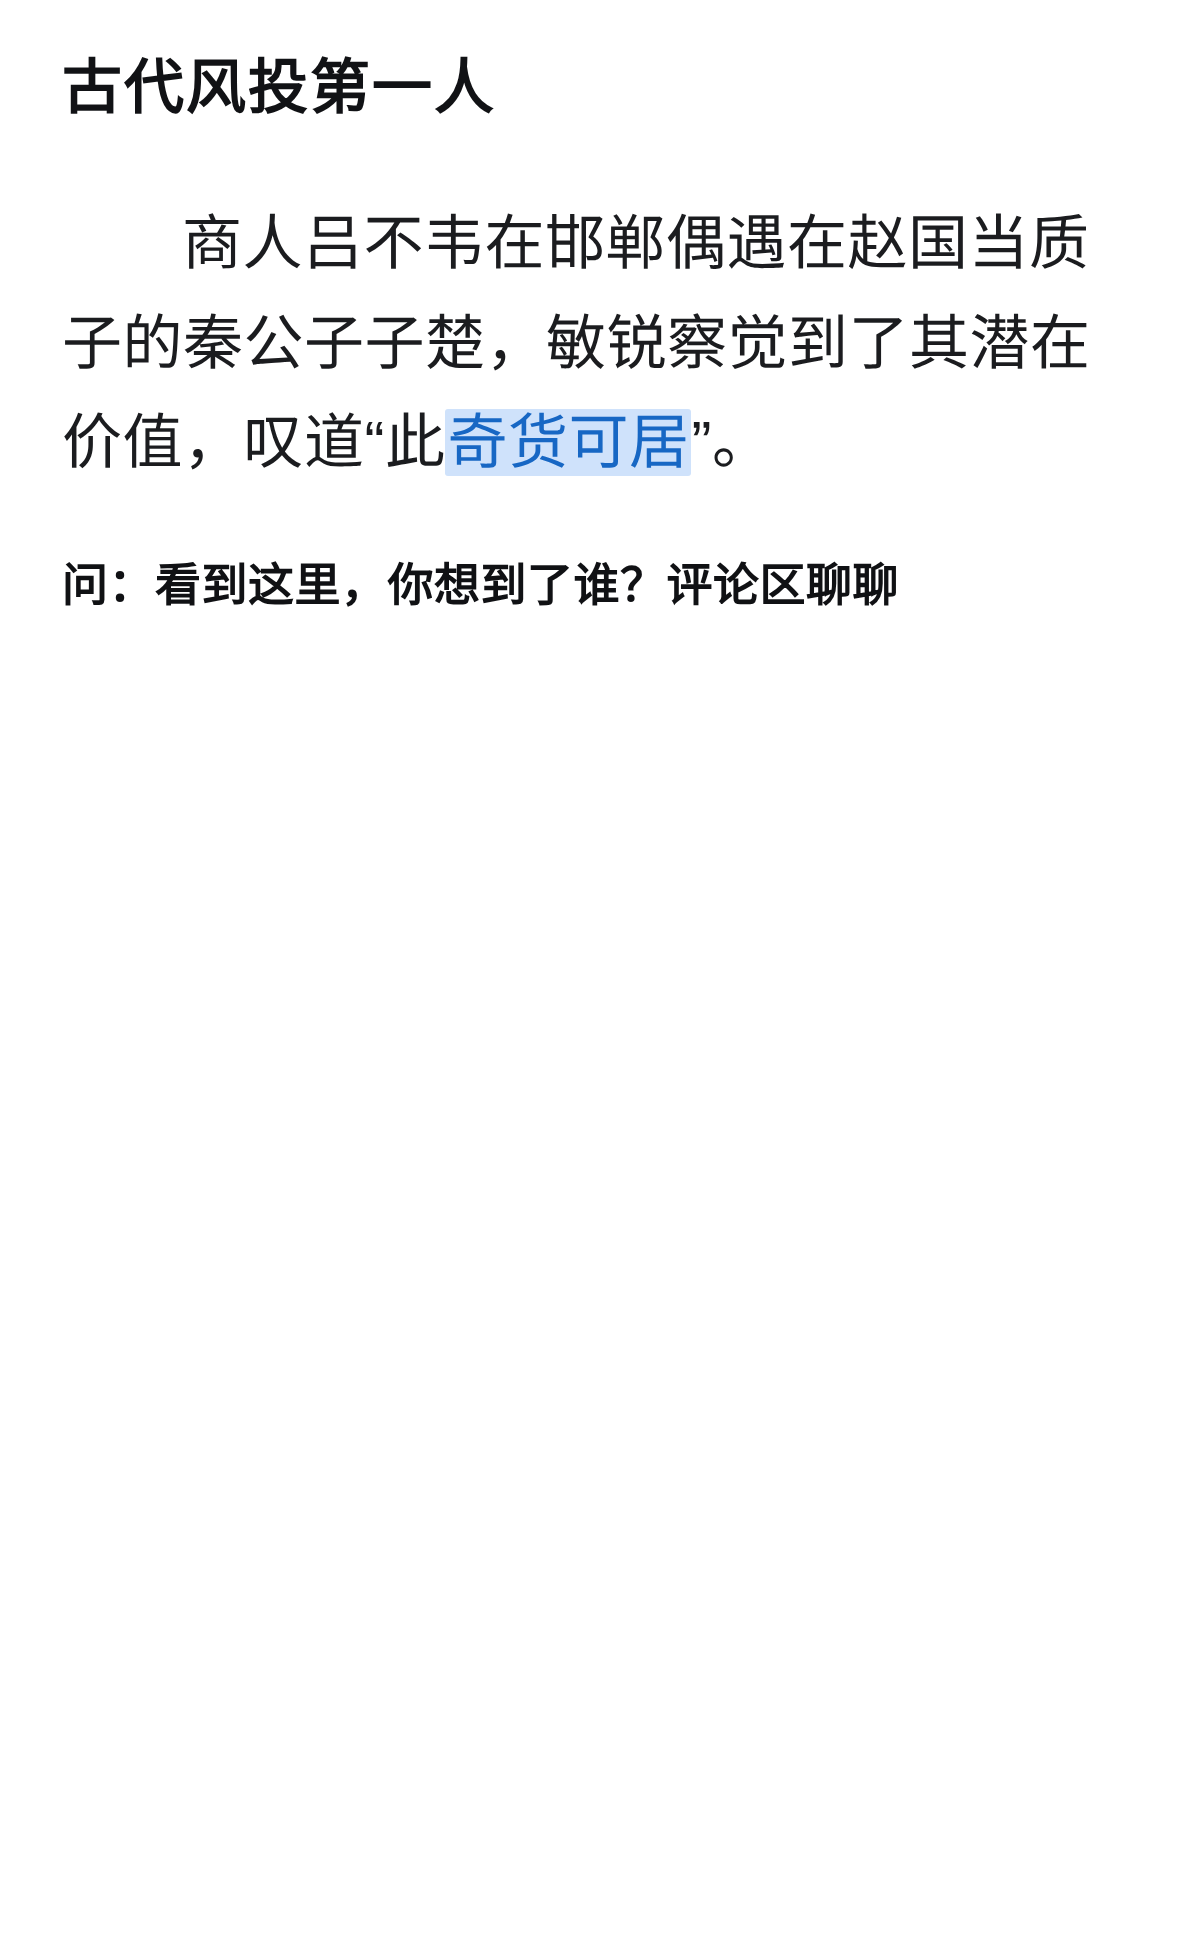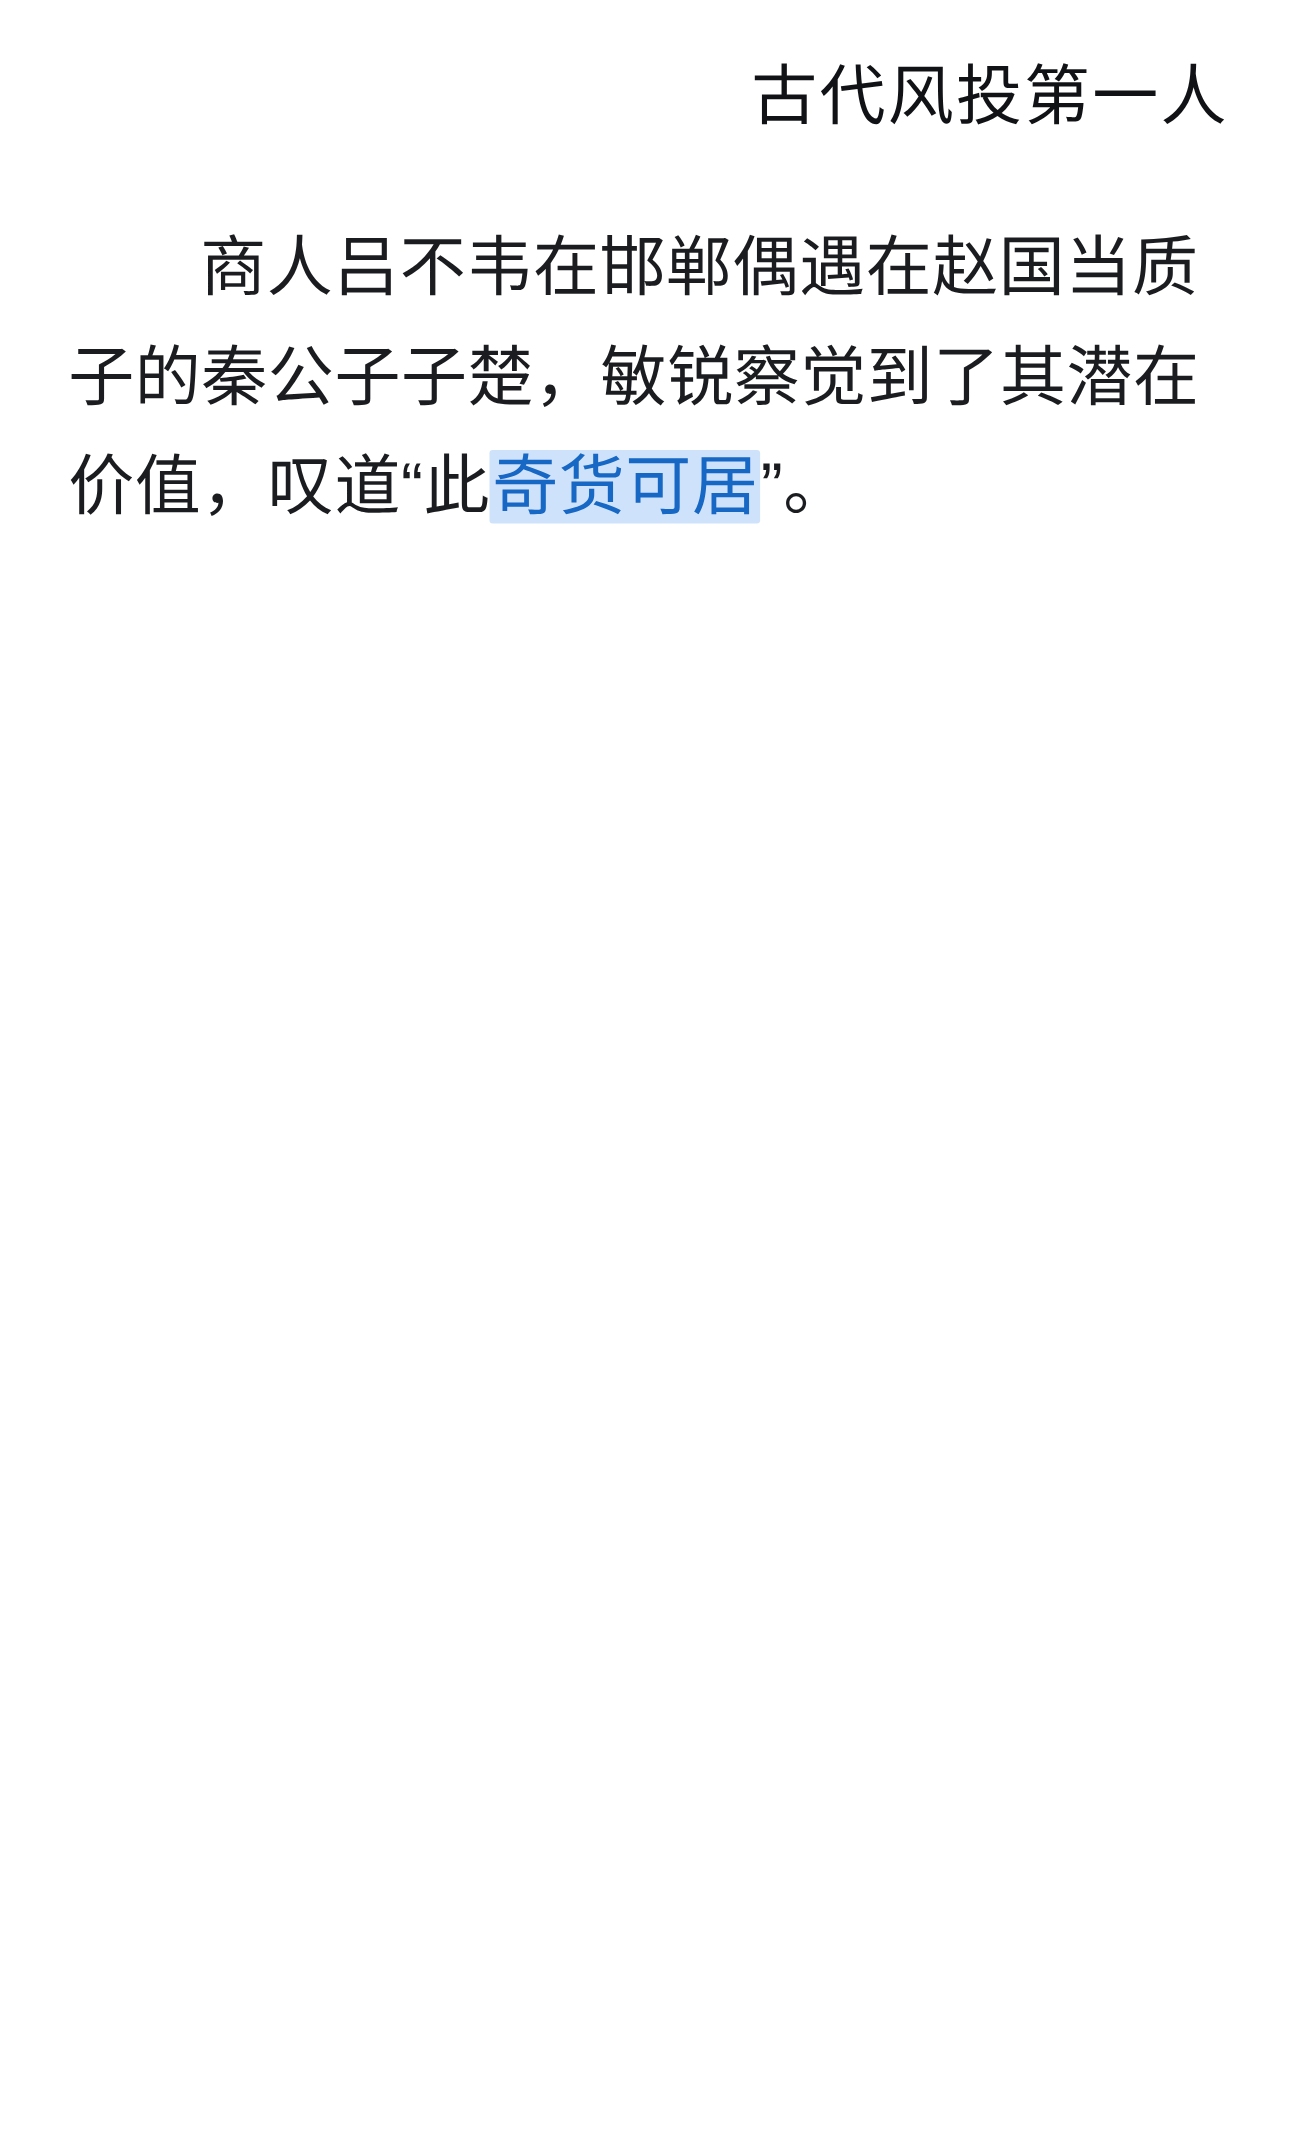--- a/index.html
+++ b/index.html
@@ -22,23 +22,23 @@
     padding: 0;
     background: #ffffff;
     position: relative;
     overflow: hidden;
   }
   .article {
     padding: 26px 62px 0 62px;
   }
   .title {
     font-size: 60px;
-    font-weight: normal;
+    font-weight: bold;
     letter-spacing: 2px;
-    text-align: right;
+    text-align: left;
     color: #111215;
     margin: 0 0 64px 0;
     line-height: 1.4;
     padding-top: 20px;
   }
   .para {
     font-size: 60px;
     line-height: 1.66;
     color: #1b1c1f;
     margin: 0 0 56px 0;
@@ -67,15 +67,16 @@
 <div class="page">
   <div class="article">
 
     <h1 class="title">古代风投第一人</h1>
 
     <p class="para"><span>商人吕不韦在邯郸偶遇在赵国当质子的秦公子子楚，敏锐察觉到了其潜在价值，叹道“此</span><span class="highlight">奇货可居</span><span>”。</span></p>
 
 
 
 
+    <p class="question">问：看到这里，你想到了谁？评论区聊聊</p>
 
   </div>
 </div>
 
 </body></html>

